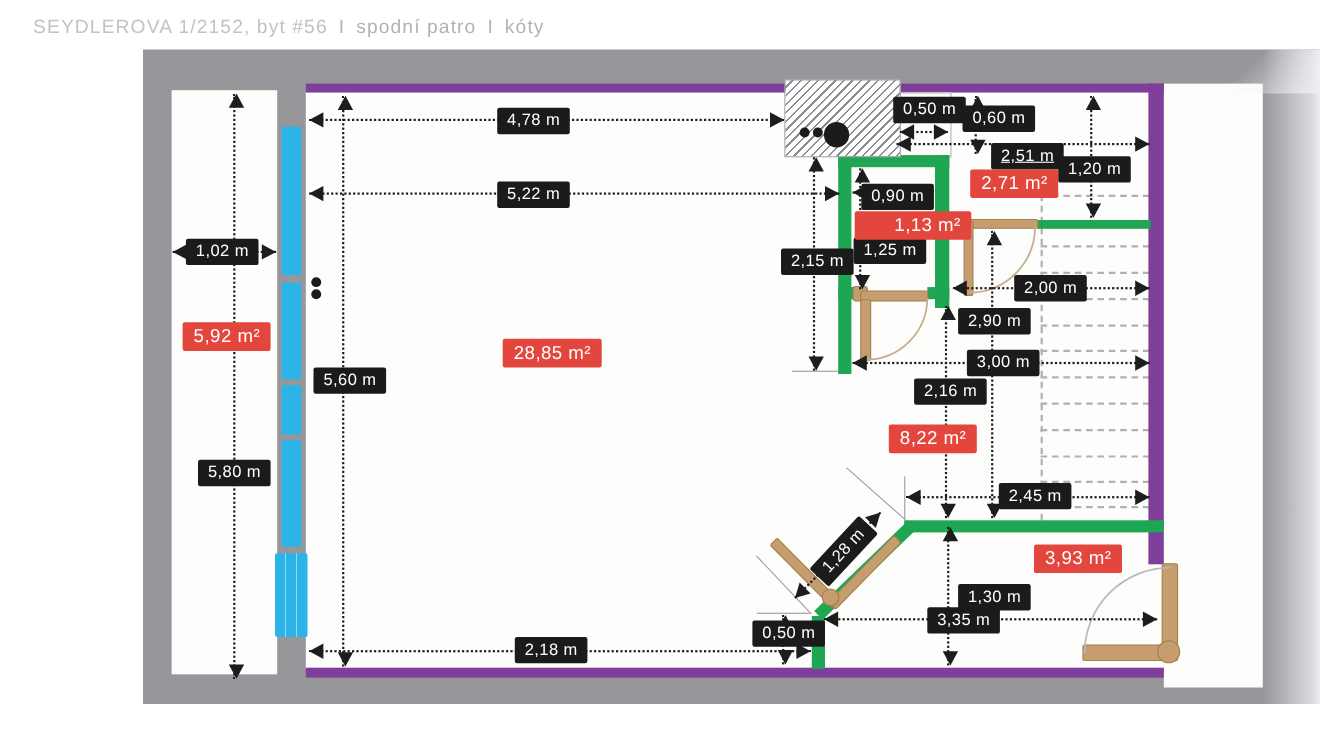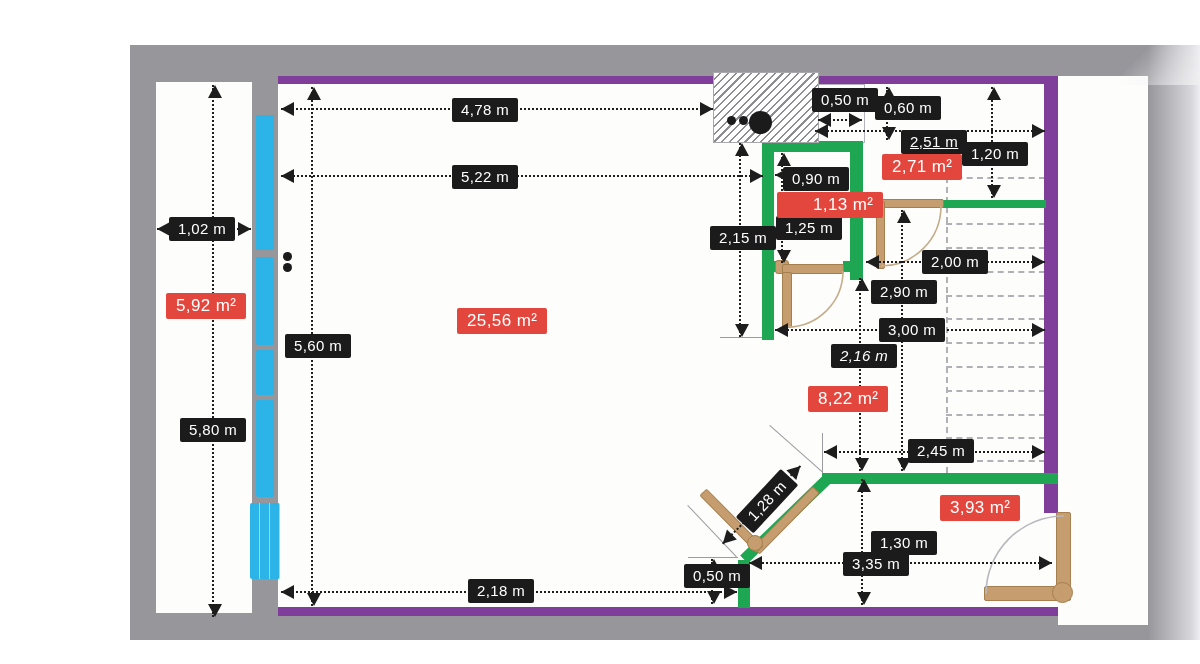--- a/index.html
+++ b/index.html
@@ -51,20 +51,21 @@
       padding:3px 9px 4px;border-radius:2px;letter-spacing:.4px;white-space:nowrap;z-index:6;}
   .area{position:absolute;background:#e2463c;color:#fff;font-size:17px;line-height:19px;
       padding:3px 10px 4px;border-radius:2px;letter-spacing:.4px;white-space:nowrap;z-index:6;}
   svg.arcs{position:absolute;left:0;top:0;z-index:4;}
 </style>
 </head>
 <body>
 
 <div id="page">
 
+  <div id="title"><span class="t1">SEYDLEROVA 1/2152, byt #56</span><span class="sep">I</span><span>spodní patro</span><span class="sep">I</span><span>kóty</span></div>
 
   <div class="canvas"></div>
 
   <div class="white" style="left:156px;top:82px;width:96px;height:531px;"></div>
   <div class="white" style="left:278px;top:84px;width:780px;height:524px;"></div>
   <div class="white" style="left:1058px;top:76px;width:90px;height:549px;"></div>
   <div class="canvas-fade"></div>
   <div class="canvas-fade-top"></div>
 
   <div class="wallp" style="left:278px;top:76px;width:780px;height:8px;"></div>
@@ -165,28 +166,28 @@
   <div class="lbl" style="left:812px;top:88px;">0,50 m</div>
   <div class="lbl" style="left:875px;top:96px;">0,60 m</div>
   <div class="lbl" style="left:901px;top:130px;text-decoration:underline;">2,51 m</div>
   <div class="lbl" style="left:962px;top:142px;">1,20 m</div>
   <div class="lbl" style="left:783px;top:167px;">0,90 m</div>
   <div class="lbl" style="left:776px;top:216px;">1,25 m</div>
   <div class="lbl" style="left:710px;top:226px;">2,15 m</div>
   <div class="lbl" style="left:922px;top:250px;text-align:right;">2,00 m</div>
   <div class="lbl" style="left:871px;top:280px;">2,90 m</div>
   <div class="lbl" style="left:879px;top:318px;">3,00 m</div>
-  <div class="lbl" style="left:831px;top:344px;font-style:italic;">2,16 m</div>
+  <div class="lbl" style="left:831px;top:344px;">2,16 m</div>
   <div class="lbl" style="left:908px;top:439px;">2,45 m</div>
   <div class="lbl" style="left:734px;top:489px;transform:rotate(-47deg);">1,28 m</div>
   <div class="lbl" style="left:871px;top:531px;">1,30 m</div>
   <div class="lbl" style="left:843px;top:552px;">3,35 m</div>
   <div class="lbl" style="left:684px;top:564px;">0,50 m</div>
   <div class="lbl" style="left:468px;top:579px;">2,18 m</div>
 
   <div class="area" style="left:166px;top:293px;">5,92 m²</div>
-  <div class="area" style="left:457px;top:308px;">25,56 m²</div>
+  <div class="area" style="left:457px;top:308px;">28,85 m²</div>
   <div class="area" style="left:777px;top:192px;padding-left:36px;">1,13 m²</div>
   <div class="area" style="left:882px;top:154px;">2,71 m²</div>
   <div class="area" style="left:808px;top:386px;">8,22 m²</div>
   <div class="area" style="left:940px;top:495px;">3,93 m²</div>
 
 </div>
 
 </body></html>

